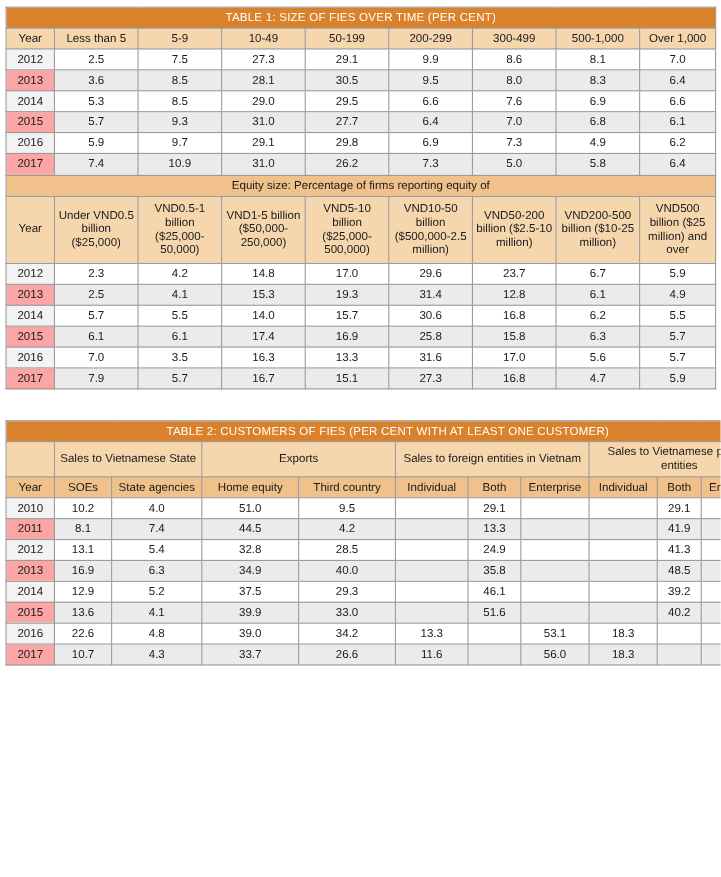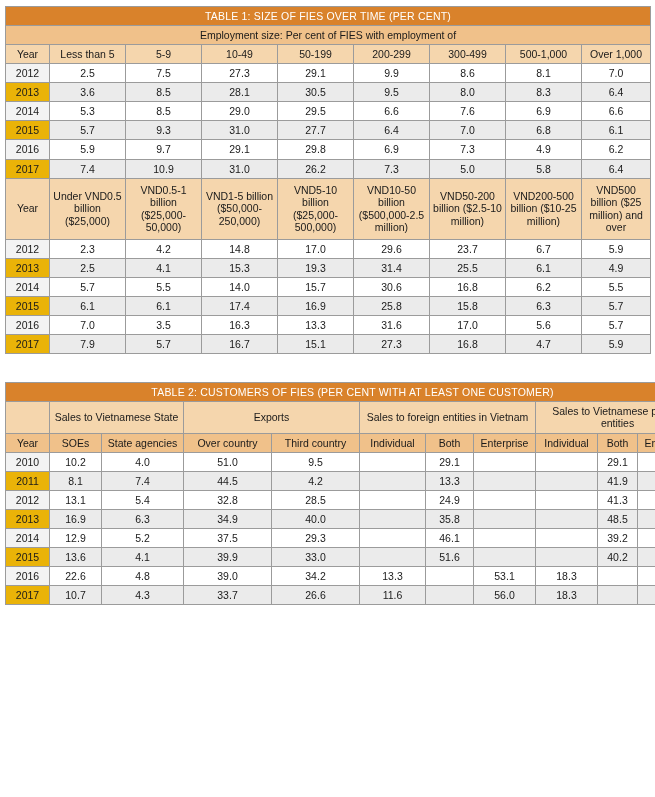--- a/index.html
+++ b/index.html
@@ -59,21 +59,21 @@
     padding: 4px 2px;
   }
   .head-row.tall td {
     padding: 5px 3px;
     line-height: 1.2;
   }
   .row-odd td { background: #ffffff; }
   .row-even td { background: #ebebeb; }
   .row-odd td.yearcell, .row-even td.yearcell { font-weight: normal; }
   td.yearcell { background: #f3f3f3; }
-  .row-even td.yearcell { background: #eab308; }
+  .row-even td.yearcell { background: #fca5a5; }
   .t2wrap { margin-top: 28px; }
   .grouphead td {
     background: #f5d6ad;
     font-weight: bold;
     font-size: 10.5px;
     padding: 5px 2px;
     line-height: 1.2;
   }
   .subhead td {
     background: #f0c18a;
@@ -95,23 +95,20 @@
         <col style="width:76px">
       <col style="width:76px">
         <col style="width:76px">
         <col style="width:76px">
         <col style="width:76px">
         <col style="width:69px">
     </colgroup>
     <tbody>
       <tr class="title-row">
         <td colspan="9">TABLE 1: SIZE OF FIES OVER TIME (PER CENT)</td>
-      </tr>
-      <tr class="section-row">
-        <td colspan="9">Employment size: Per cent of FIES with employment of</td>
       </tr>
       <tr class="head-row">
         <td>Year</td>
         <td>Less than 5</td>
         <td>5-9</td>
         <td>10-49</td>
         <td>50-199</td>
         <td>200-299</td>
         <td>300-499</td>
         <td>500-1,000</td>
@@ -178,20 +175,23 @@
         <td>7.4</td>
         <td>10.9</td>
         <td>31.0</td>
         <td>26.2</td>
         <td>7.3</td>
         <td>5.0</td>
         <td>5.8</td>
         <td>6.4</td>
       </tr>
 
+      <tr class="section-row">
+        <td colspan="9">Equity size: Percentage of firms reporting equity of</td>
+      </tr>
       <tr class="head-row tall">
         <td>Year</td>
         <td>Under VND0.5 billion ($25,000)</td>
         <td>VND0.5-1 billion ($25,000-50,000)</td>
         <td>VND1-5 billion ($50,000-250,000)</td>
         <td>VND5-10 billion ($25,000-500,000)</td>
         <td>VND10-50 billion ($500,000-2.5 million)</td>
         <td>VND50-200 billion ($2.5-10 million)</td>
         <td>VND200-500 billion ($10-25 million)</td>
         <td>VND500 billion ($25 million) and over</td>
@@ -208,21 +208,21 @@
         <td>6.7</td>
         <td>5.9</td>
       </tr>
       <tr class="row-even">
         <td class="yearcell">2013</td>
         <td>2.5</td>
         <td>4.1</td>
         <td>15.3</td>
         <td>19.3</td>
         <td>31.4</td>
-        <td>25.5</td>
+        <td>12.8</td>
         <td>6.1</td>
         <td>4.9</td>
       </tr>
       <tr class="row-odd">
         <td class="yearcell">2014</td>
         <td>5.7</td>
         <td>5.5</td>
         <td>14.0</td>
         <td>15.7</td>
         <td>30.6</td>
@@ -289,21 +289,21 @@
         <td rowspan="1" style="background:#f5d6ad;"></td>
         <td colspan="2">Sales to Vietnamese State</td>
         <td colspan="2">Exports</td>
         <td colspan="3">Sales to foreign entities in Vietnam</td>
         <td colspan="3">Sales to Vietnamese private entities</td>
       </tr>
       <tr class="subhead">
         <td>Year</td>
         <td>SOEs</td>
         <td>State agencies</td>
-        <td>Over country</td>
+        <td>Home equity</td>
         <td>Third country</td>
         <td>Individual</td>
         <td>Both</td>
         <td>Enterprise</td>
         <td>Individual</td>
         <td>Both</td>
         <td>Enterprise</td>
       </tr>
 
       <tr class="row-odd">

